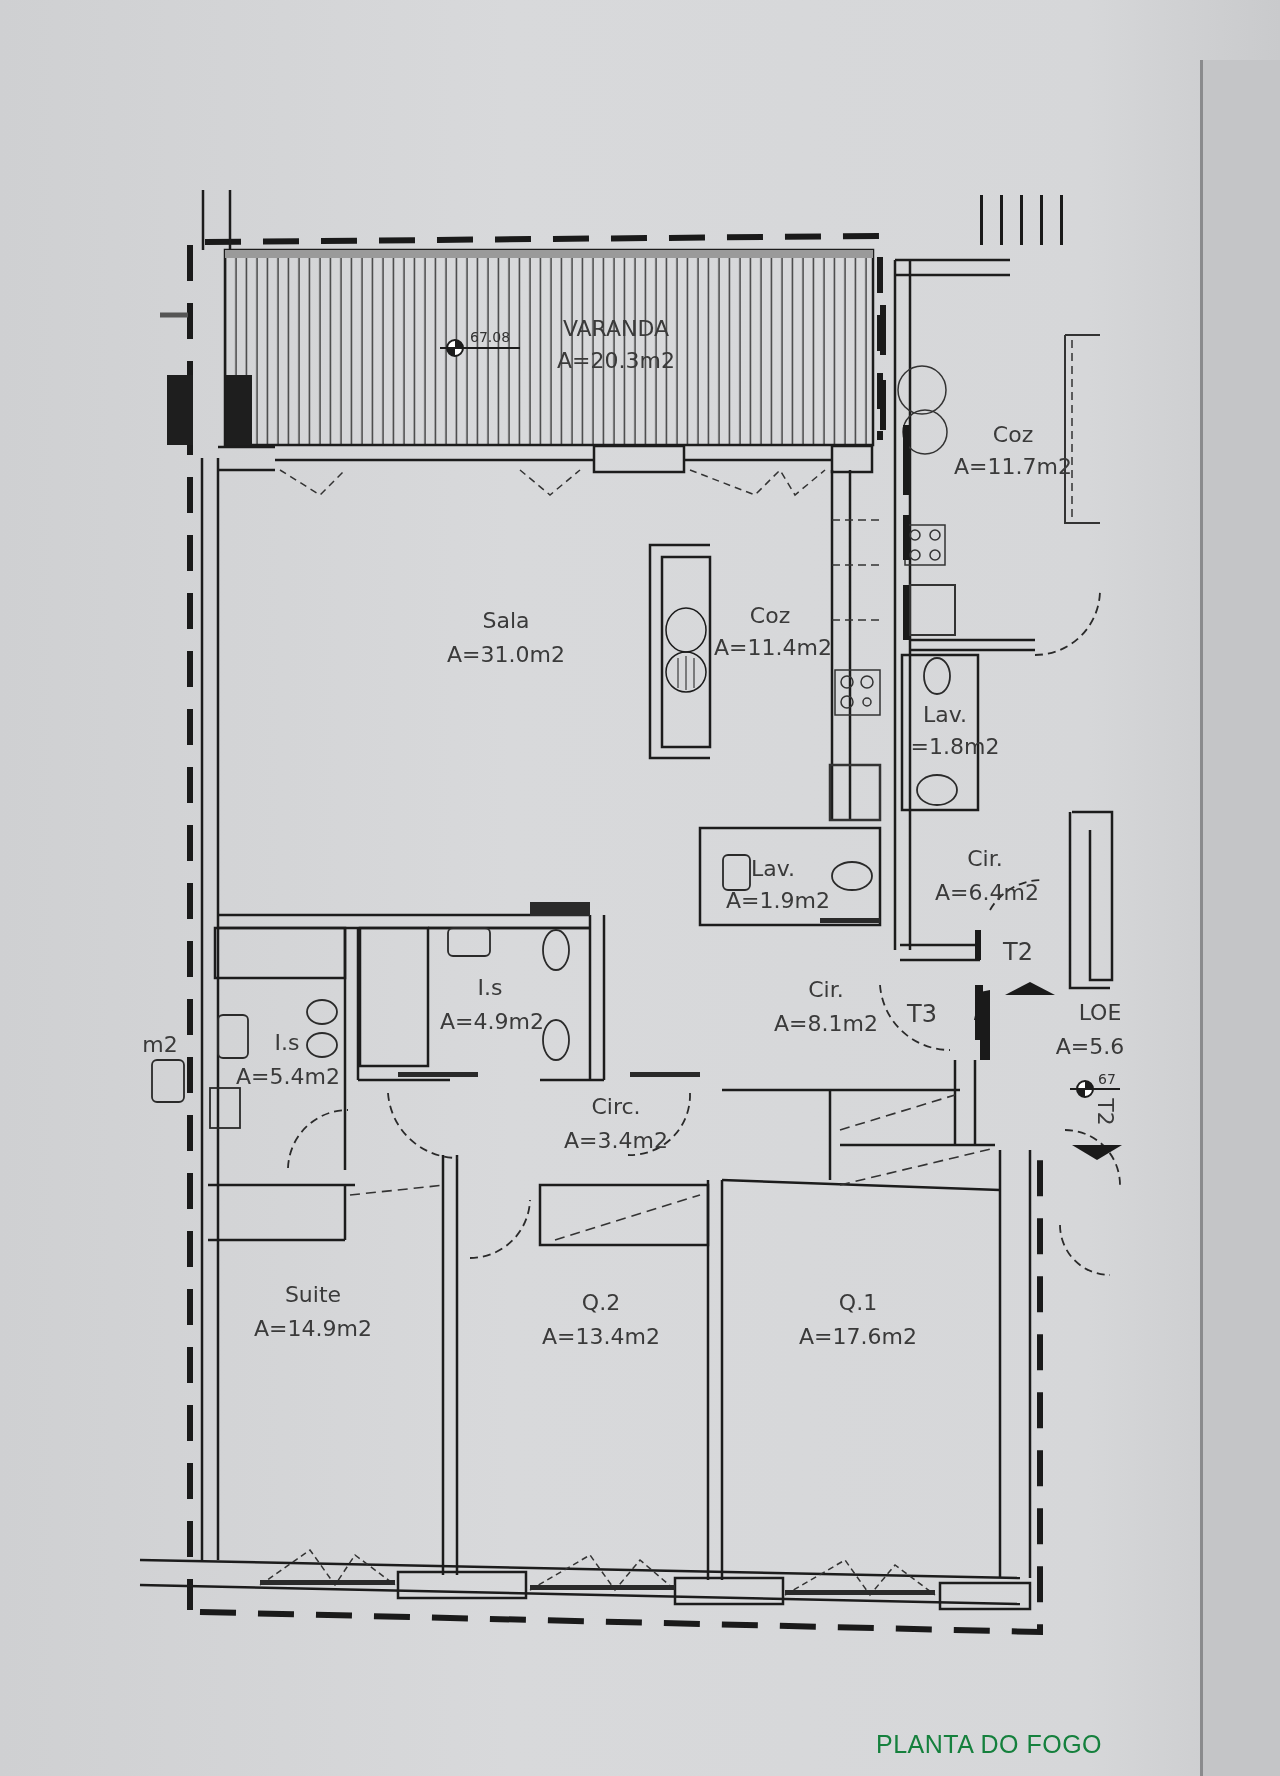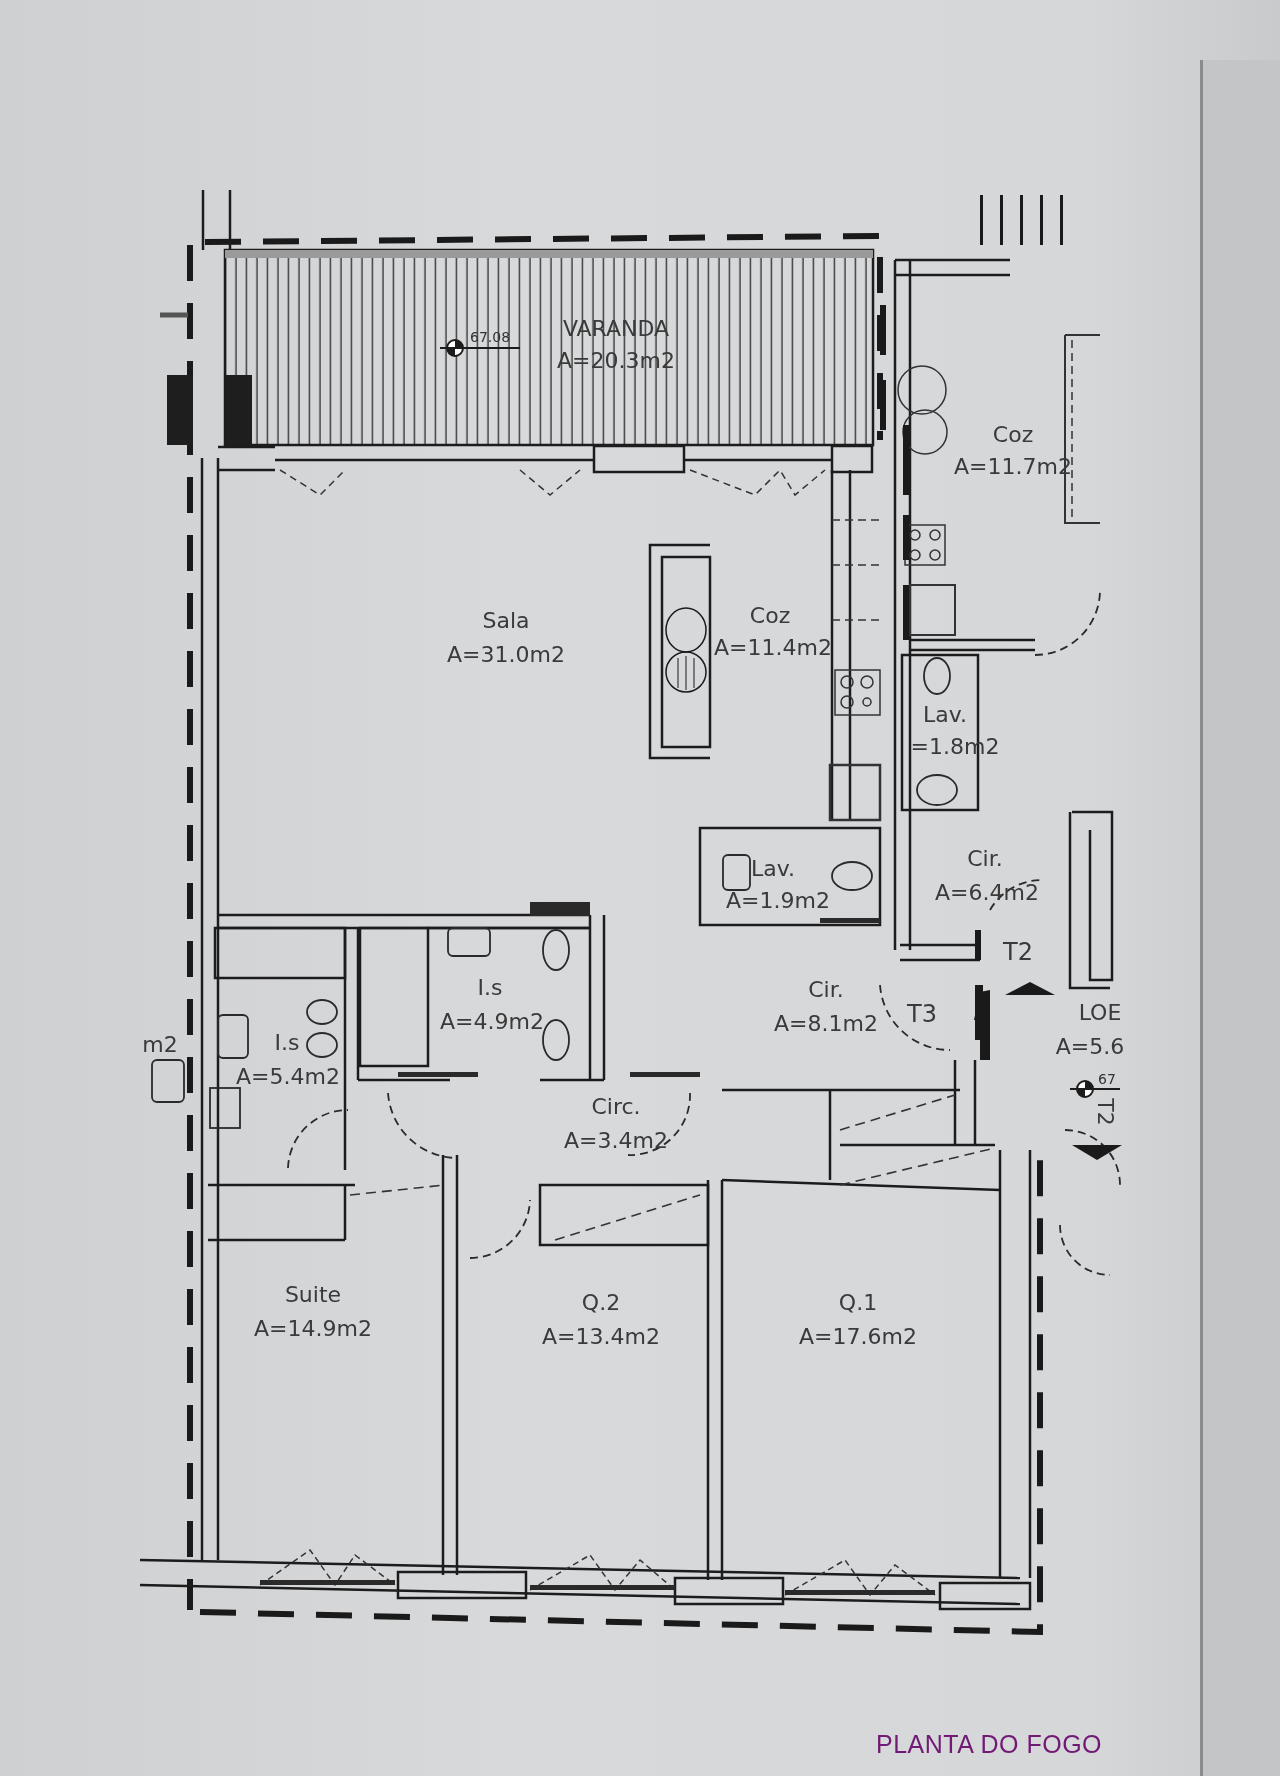--- a/index.html
+++ b/index.html
@@ -9,21 +9,21 @@
     font-family: "DejaVu Sans", sans-serif;
     position:relative;
   }
   .page-edge { position:absolute; left:1200px; top:60px; width:3px; height:1716px; background:#8a8b8d; }
   .page-shade { position:absolute; left:1203px; top:60px; width:77px; height:1716px; background:#c4c5c7; }
   svg.plan { position:absolute; left:0; top:0; width:1280px; height:1776px; }
   .room-label { font-family:"DejaVu Sans", sans-serif; font-size:22px; fill:#3a3a3a; text-anchor:middle; }
   .small-label { font-family:"DejaVu Sans", sans-serif; font-size:14px; fill:#333; }
   .title {
     position:absolute; left:876px; top:1730px;
-    font-family:"Liberation Sans", sans-serif; font-size:25px; color:#701a75; letter-spacing:0.5px;
+    font-family:"Liberation Sans", sans-serif; font-size:25px; color:#15803d; letter-spacing:0.5px;
   }
 </style>
 </head>
 <body>
 
 <div class="page-shade"></div>
 <div class="page-edge"></div>
 
 <svg class="plan" viewBox="0 0 1280 1776">
   <defs>

